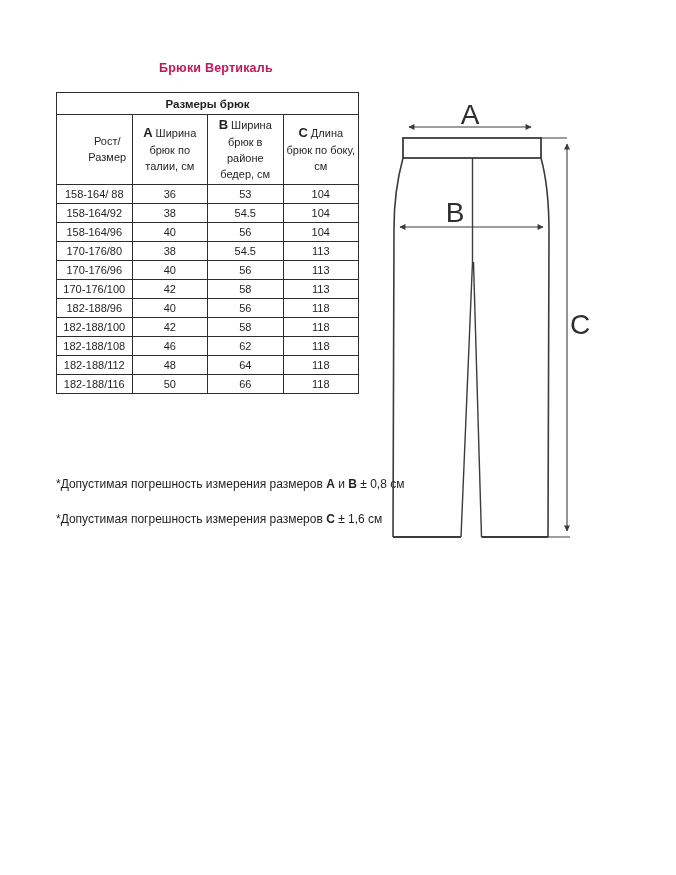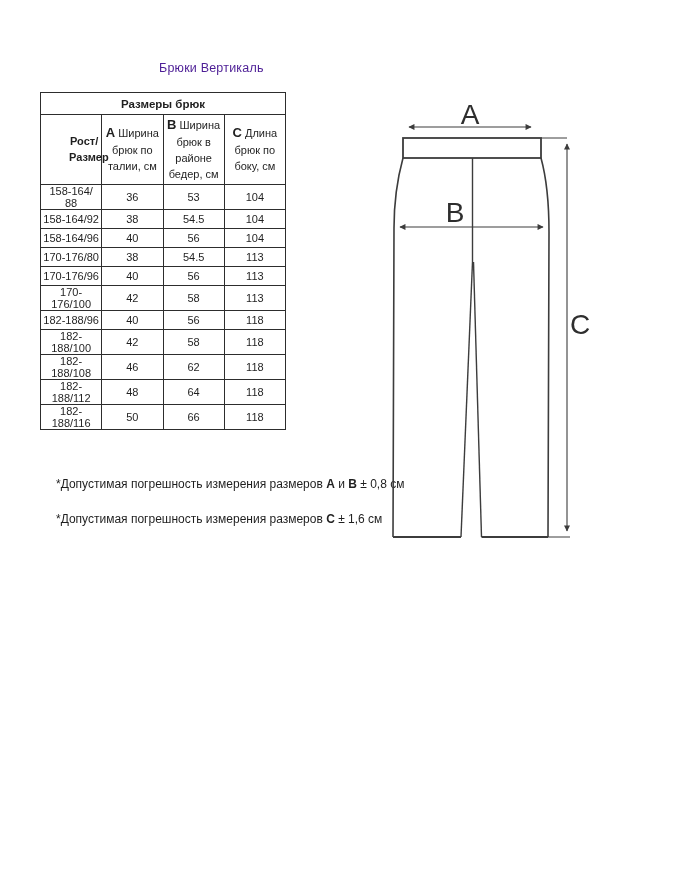--- a/index.html
+++ b/index.html
@@ -11,29 +11,29 @@
     font-family: "Liberation Sans", sans-serif;
     color: #1f1f1f;
     overflow: hidden;
   }
   .doc-title {
     position: absolute;
     left: 159px;
     top: 61px;
     margin: 0;
     font-size: 12.5px;
-    font-weight: normal;
-    color: #4c1d95;
+    font-weight: bold;
+    color: #be185d;
     letter-spacing: 0.2px;
   }
   table.size-table {
     position: absolute;
-    left: 40px;
+    left: 56px;
     top: 92px;
-    width: 246px;
+    width: 303px;
     border-collapse: collapse;
     table-layout: fixed;
   }
   .size-table th, .size-table td {
     border: 1px solid #2d2d2d;
     text-align: center;
     vertical-align: middle;
     padding: 0 2px;
     font-weight: normal;
   }
@@ -46,21 +46,21 @@
     height: 69px;
     font-size: 11px;
     line-height: 1.45;
   }
   .size-table th .ltr {
     font-size: 13px;
     font-weight: bold;
   }
   .size-table th.rowhead {
     font-size: 11.5px;
-    font-weight: bold;
+    font-weight: normal;
     padding-left: 28px;
   }
   .size-table tbody td {
     height: 18px;
     font-size: 11px;
   }
   .note {
     position: absolute;
     left: 52px;
     margin: 4px;

